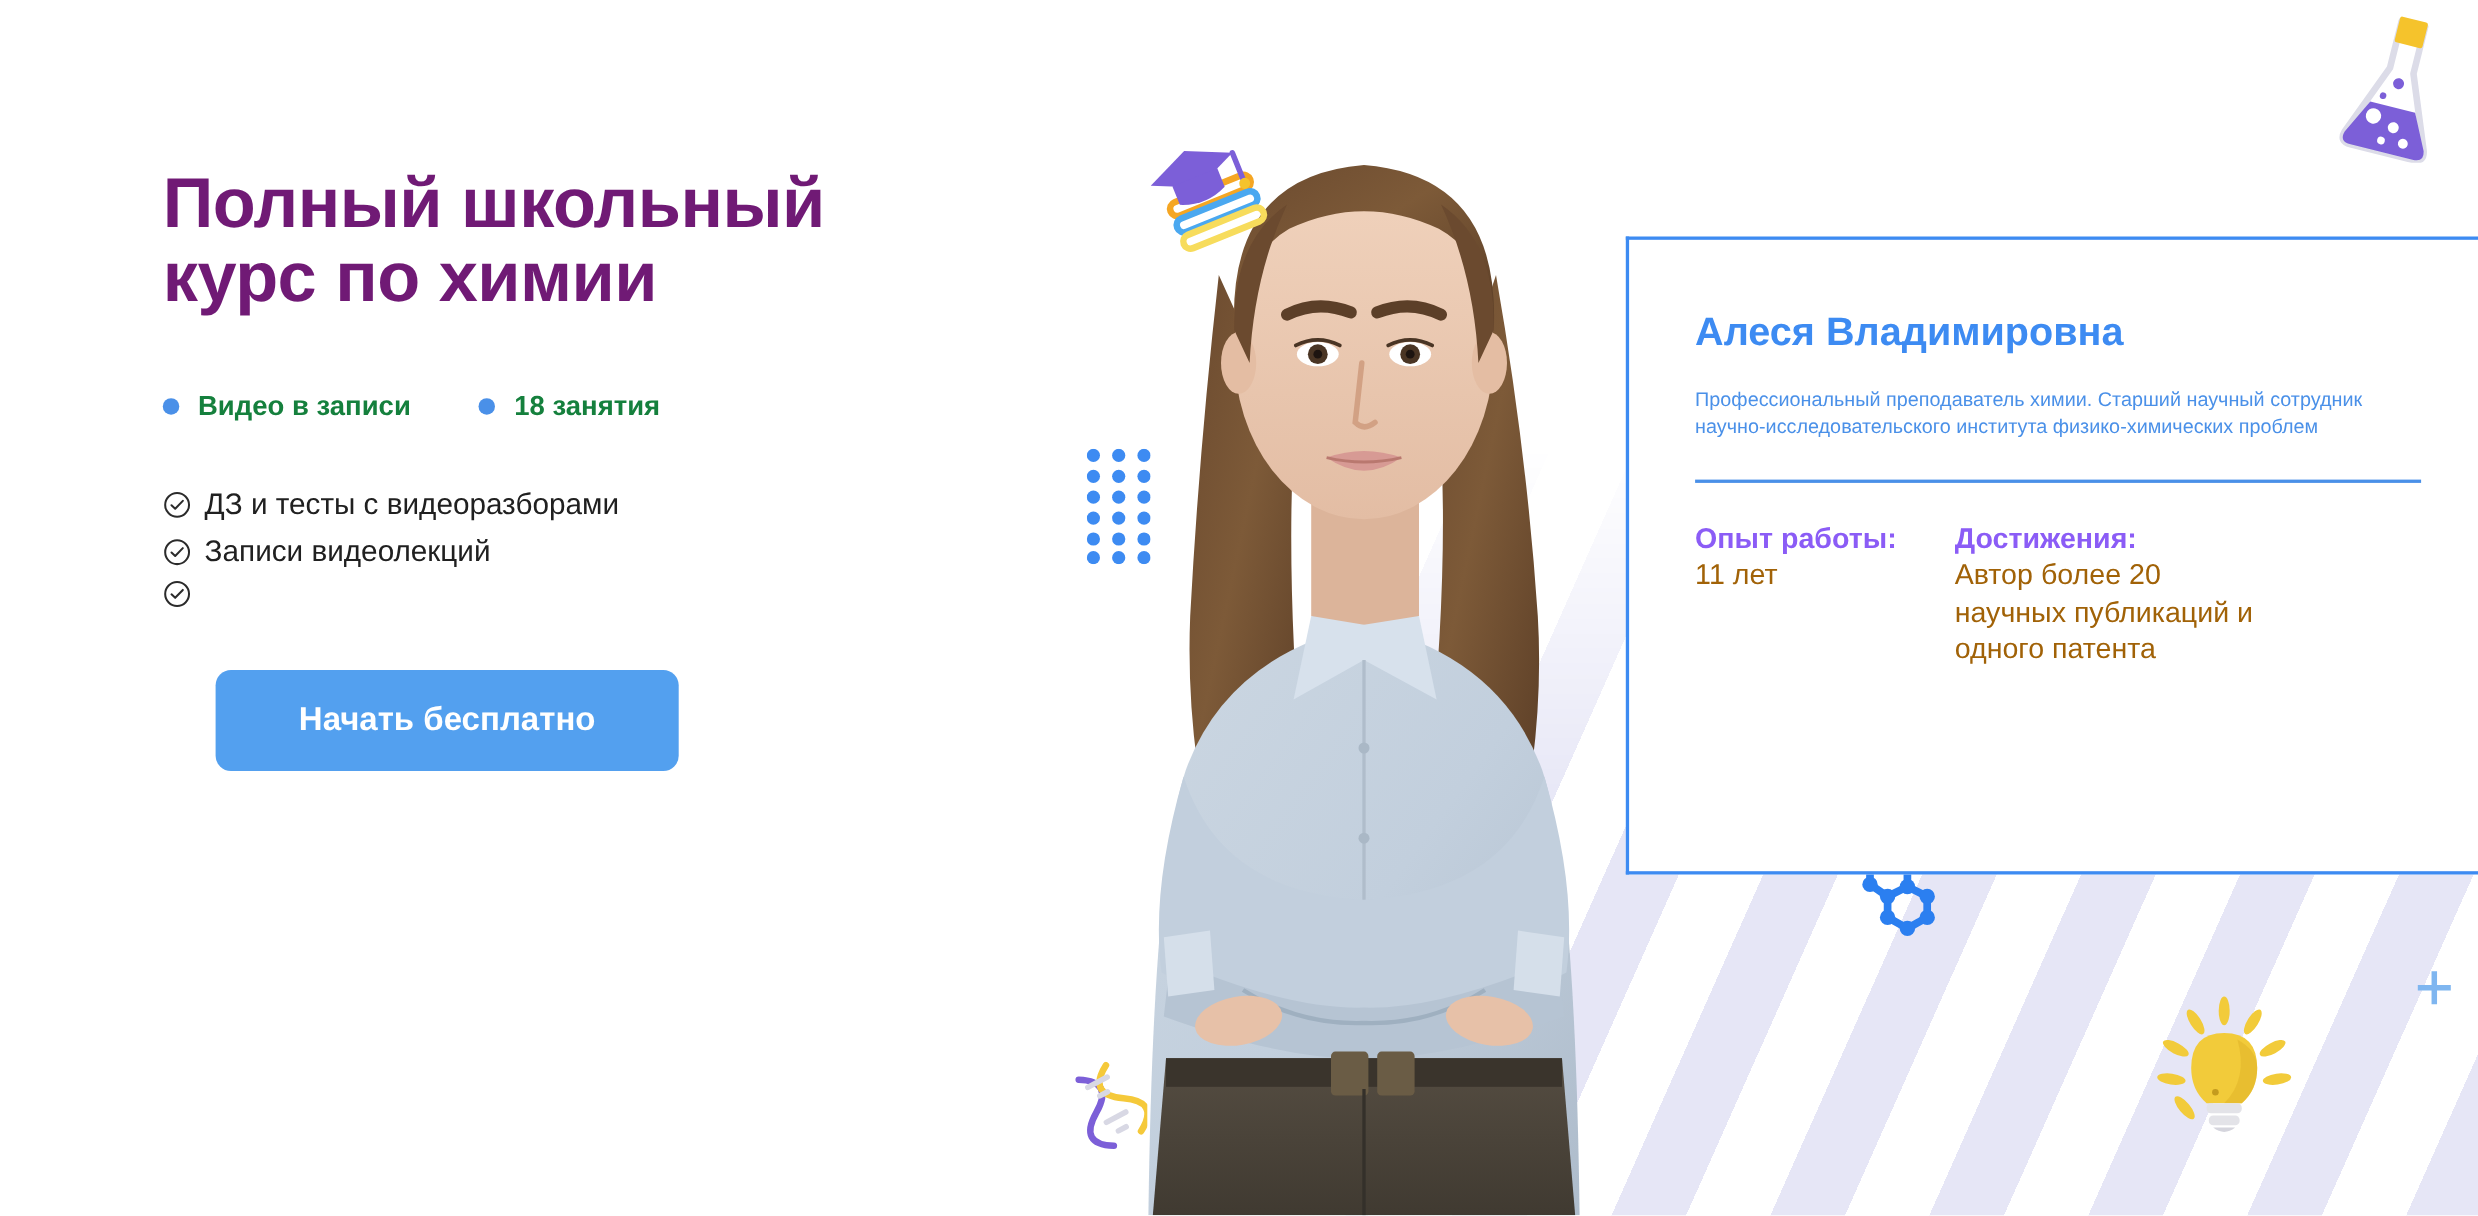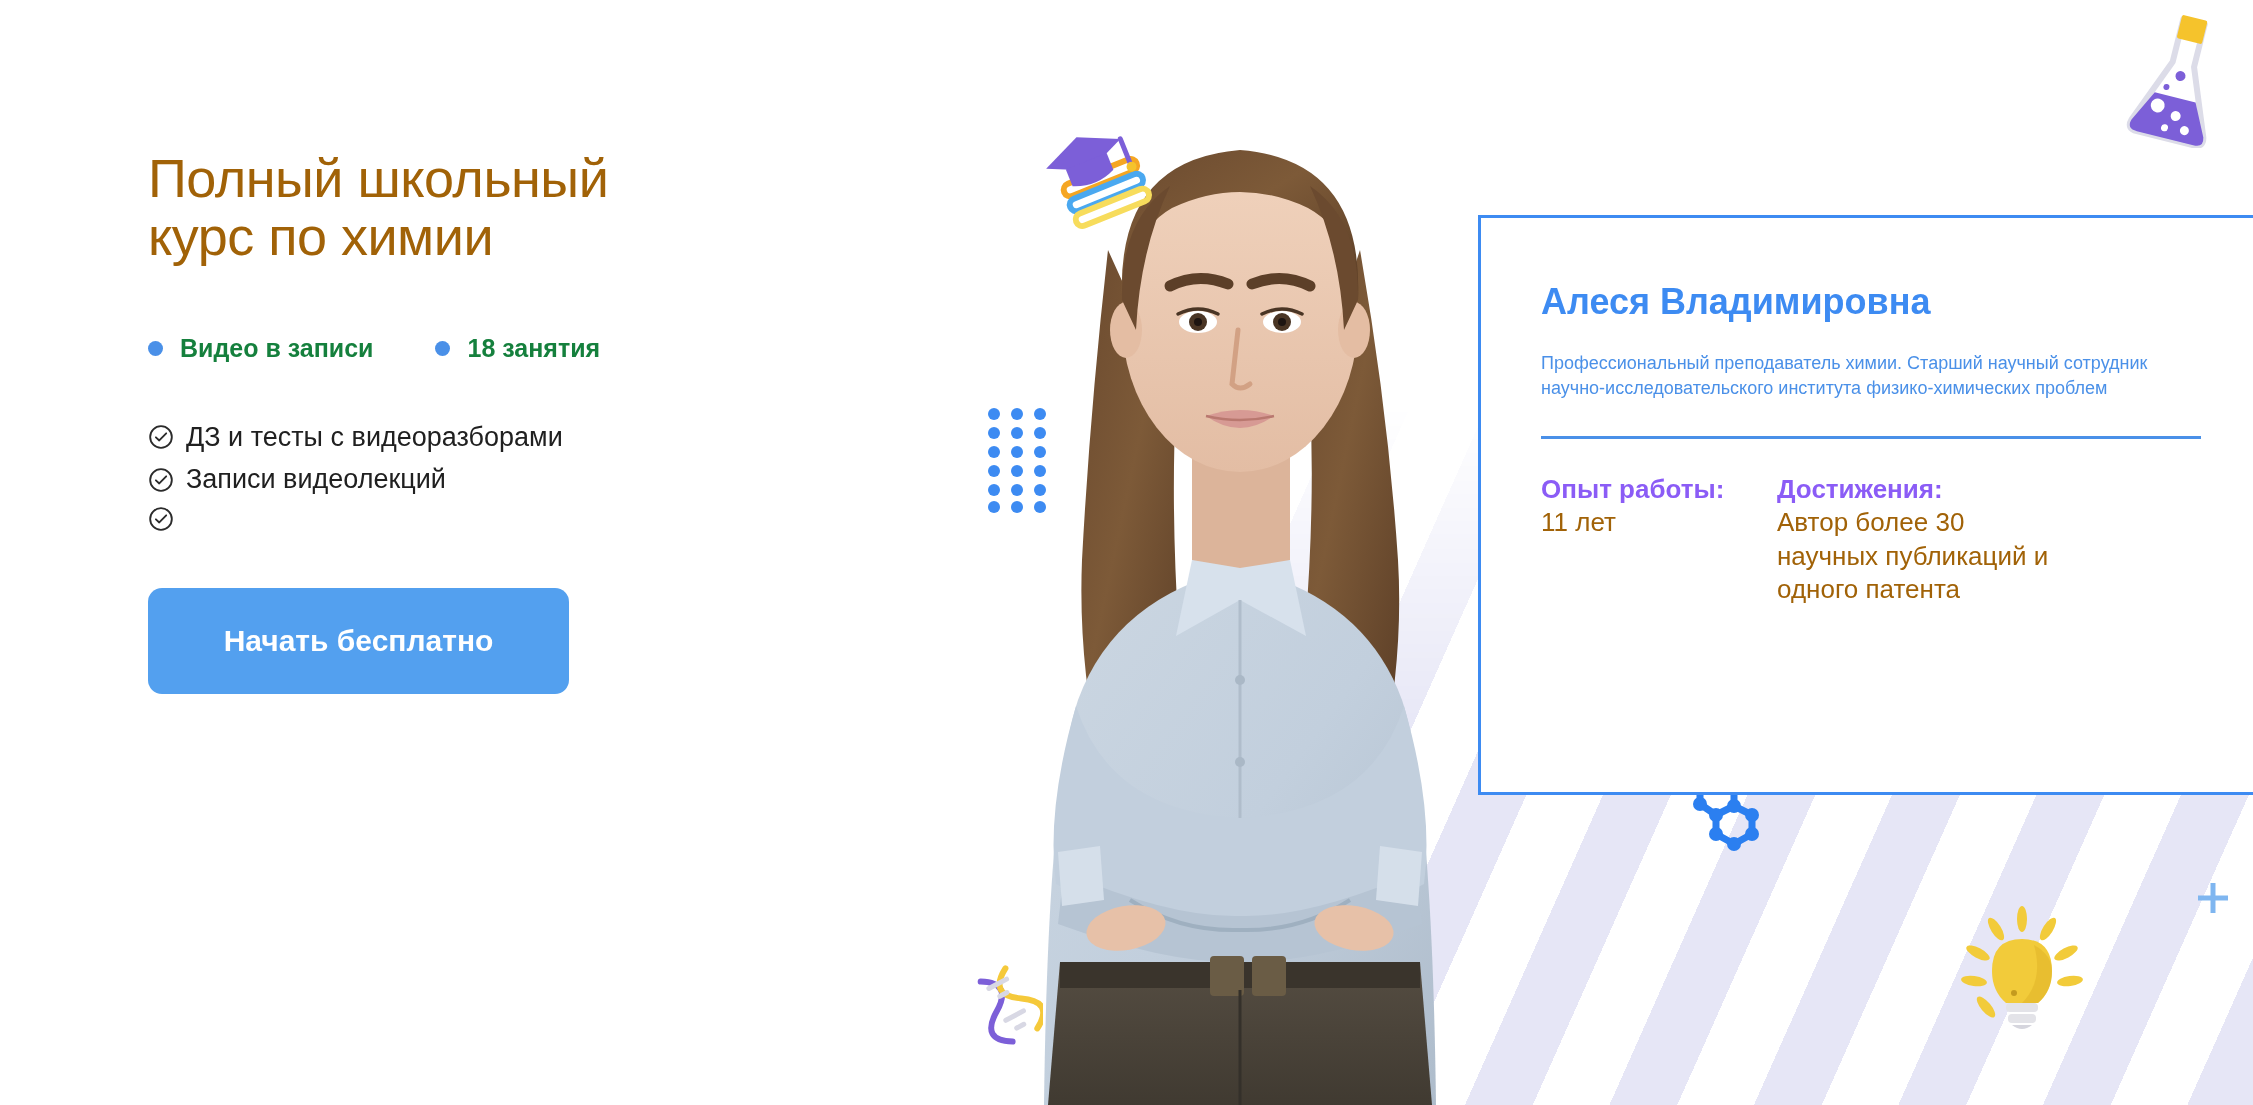--- a/index.html
+++ b/index.html
@@ -43,24 +43,24 @@
   
   .left-col {
     position: absolute;
     left: 148px;
     top: 150px;
     width: 790px;
     z-index: 6;
   }
 
   .hero-title {
-    font-size: 54px;
+    font-size: 64px;
     line-height: 1.07;
-    font-weight: normal;
-    color: #a16207;
+    font-weight: bold;
+    color: #701a75;
     letter-spacing: -0.5px;
     white-space: pre-line;
   }
 
   .tag-row {
     display: flex;
     align-items: center;
     margin-top: 68px;
     gap: 62px;
   }
@@ -101,29 +101,30 @@
     flex: 0 0 auto;
     display: block;
   }
 
   .cta-btn {
     margin-top: 56px;
     display: inline-flex;
     align-items: center;
     justify-content: center;
     width: 421px;
-    height: 106px;
+    height: 92px;
     border: none;
     border-radius: 14px;
     background: #53a0ef;
     color: #ffffff;
     font-size: 30px;
     font-weight: bold;
     font-family: "Liberation Sans", sans-serif;
     cursor: pointer;
+    margin-left: 48px;
   }
 
   
   .portrait-wrap {
     position: absolute;
     left: 940px;
     bottom: 0;
     width: 700px;
     height: 1105px;
     z-index: 3;
@@ -448,18 +449,18 @@
     <div class="card-name">Алеся Владимировна</div>
     <div class="card-bio">Профессиональный преподаватель химии. Старший научный сотрудник научно-исследовательского института физико-химических проблем</div>
     <div class="card-divider"></div>
     <div class="card-stats">
       <div class="stat-col exp">
         <div class="stat-label">Опыт работы:</div>
         <div class="stat-value">11 лет</div>
       </div>
       <div class="stat-col ach">
         <div class="stat-label">Достижения:</div>
-        <div class="stat-value">Автор более 30 научных публикаций и одного патента</div>
+        <div class="stat-value">Автор более 20 научных публикаций и одного патента</div>
       </div>
     </div>
   </div>
 
 </div>
 
 </body></html>

